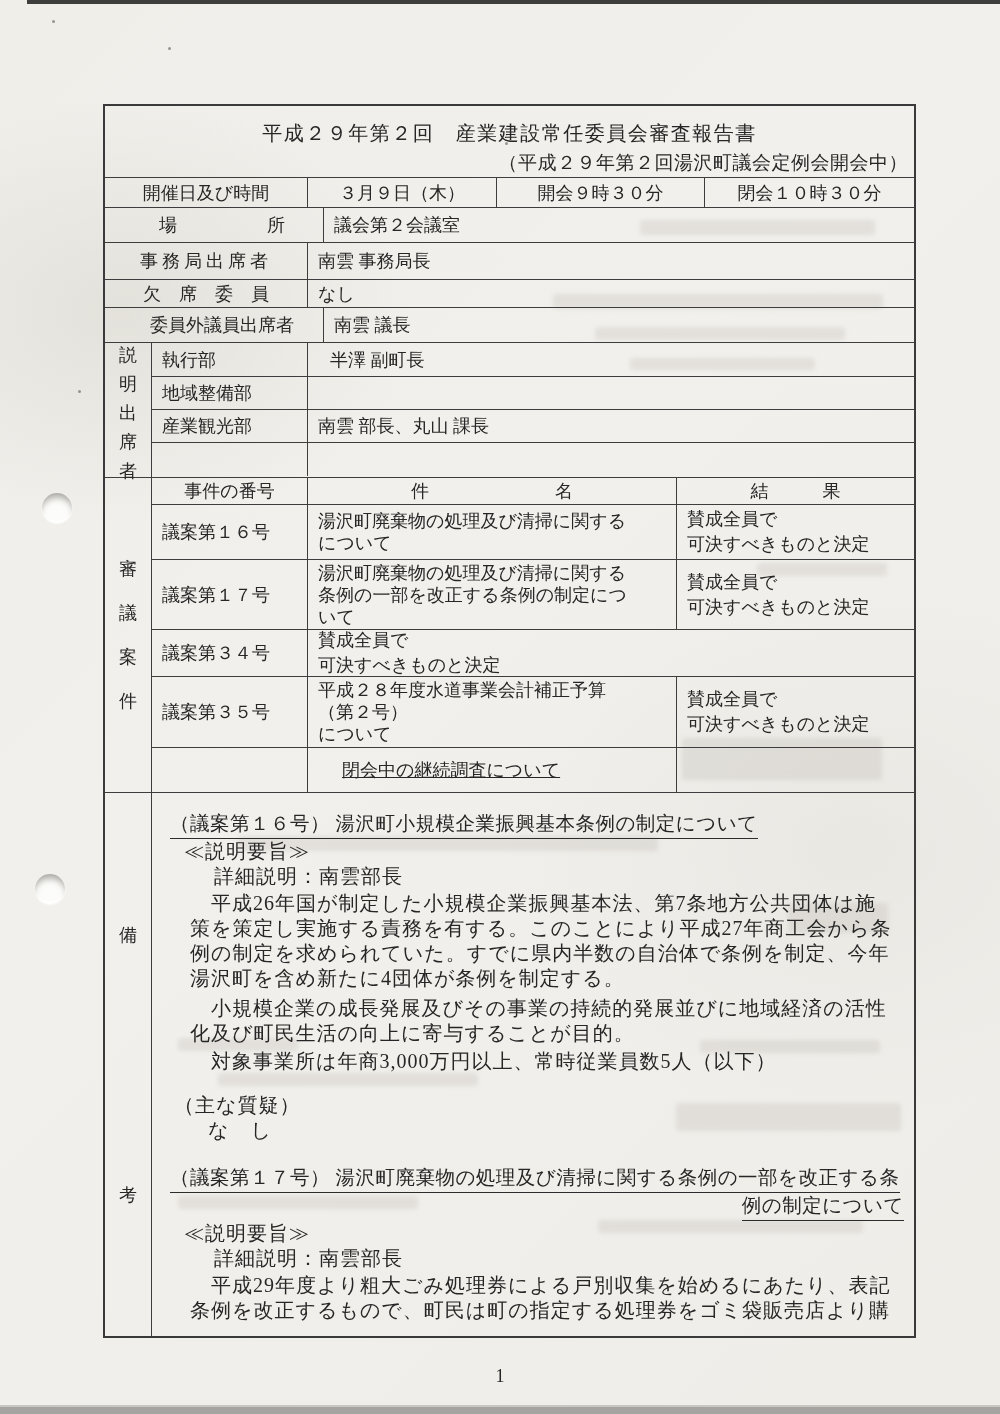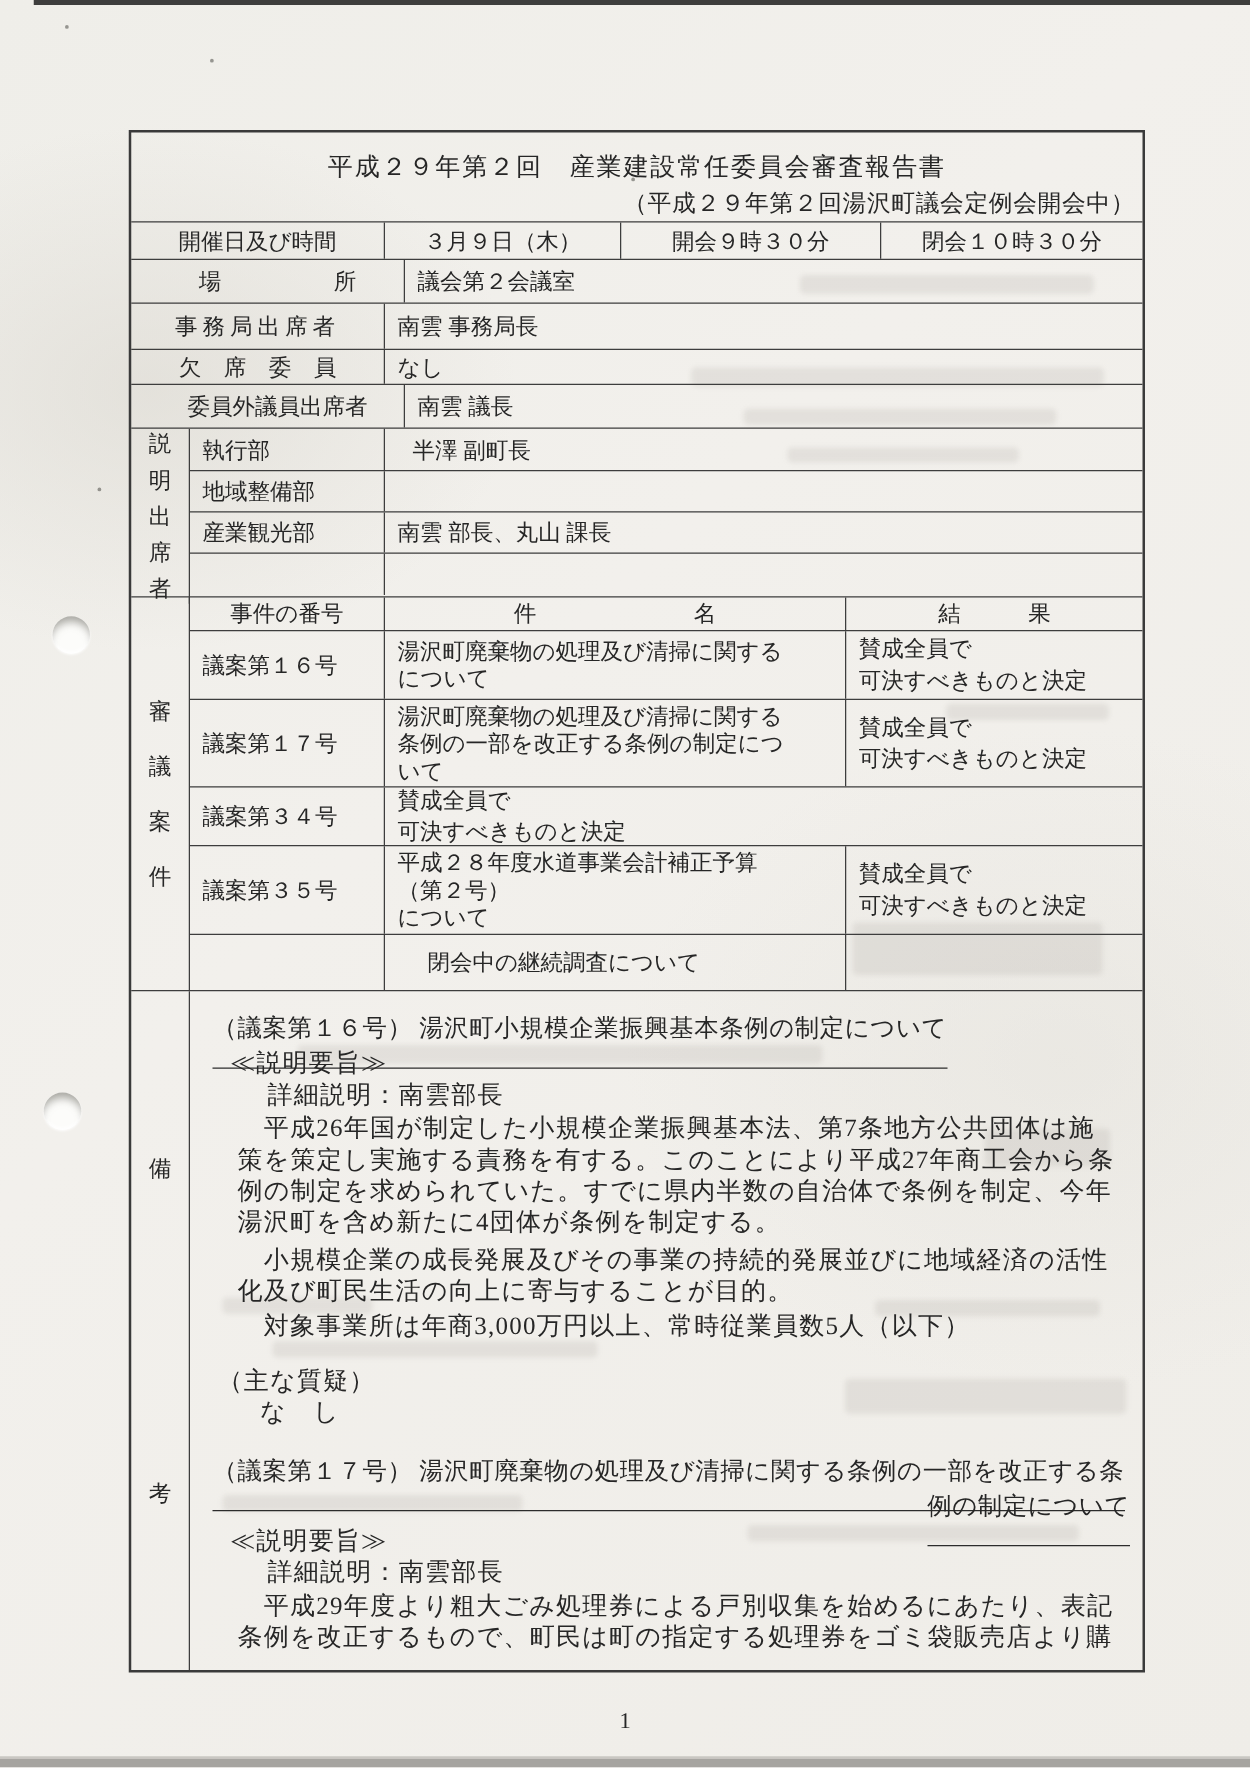--- a/index.html
+++ b/index.html
@@ -54,32 +54,32 @@
     align-items:center; justify-content:center; font-size:18px; }
   .att-rows .arow { display:grid; grid-template-columns:156px 1fr; border-bottom:1px solid #3d3d3d; }
   .att-rows .arow:last-child { border-bottom:none; }
   .ah1 { height:34px;gap:12px; } .ah2 { height:33px; } .ah3 { height:33px; } .ah4 { height:33px; }
 
   
   .agenda { display:grid; grid-template-columns:47px 1fr; height:315px; }
   .agd-rows .grow { display:grid; grid-template-columns:156px 369px 1fr; border-bottom:1px solid #3d3d3d; }
   .agd-rows .grow:last-child { border-bottom:none; }
   .ghead { height:27px; }
-  .g1 { height:55px; } .g2 { height:70px; } .g3 { height:47px; } .g4 { height:71px; } .g5 { height:44px; }
+  .g1 { height:55px; } .g2 { height:70px; } .g3 { height:47px; } .g4 { height:71px; } .g5 { height:44px;text-decoration:underline; }
   .mcell { white-space:pre-line; line-height:22px; align-items:center; display:flex; }
   .rescell { line-height:25px; }
   .indent2 { padding-left:34px; }
 
   
   .notes { display:grid; grid-template-columns:47px 1fr; height:543px; border-bottom:none; }
   .notes .vcell { gap:236px; }
   .notes-body { padding:18px 10px 0 10px; font-size:20px; line-height:25px; letter-spacing:1px; }
   .nb { white-space:pre-line; }
   .hline { margin-left:8px; white-space:nowrap; font-size:19.5px; letter-spacing:0.5px; }
-  .u { border-bottom:1.6px solid #2c2c2c; padding-bottom:20px; }
+  .u { border-bottom:1.6px solid #2c2c2c; padding-bottom:4px; }
   .sub { margin-left:22px; margin-top:3px; }
   .detail { margin-left:52px; }
   .para { margin-left:28px; margin-top:2px; }
   .mt5 { margin-top:5px; } .mt3 { margin-top:3px; }
   .q { margin-left:12px; margin-top:19px; }
   .qv { margin-left:46px; }
   .h2grp { margin-top:22px; }
   .h2l2 { margin-left:160px; margin-top:3px;text-align:right; }
 
   .pageno { position:absolute; left:0; width:1000px; top:1366px; text-align:center; font-size:18px; }

